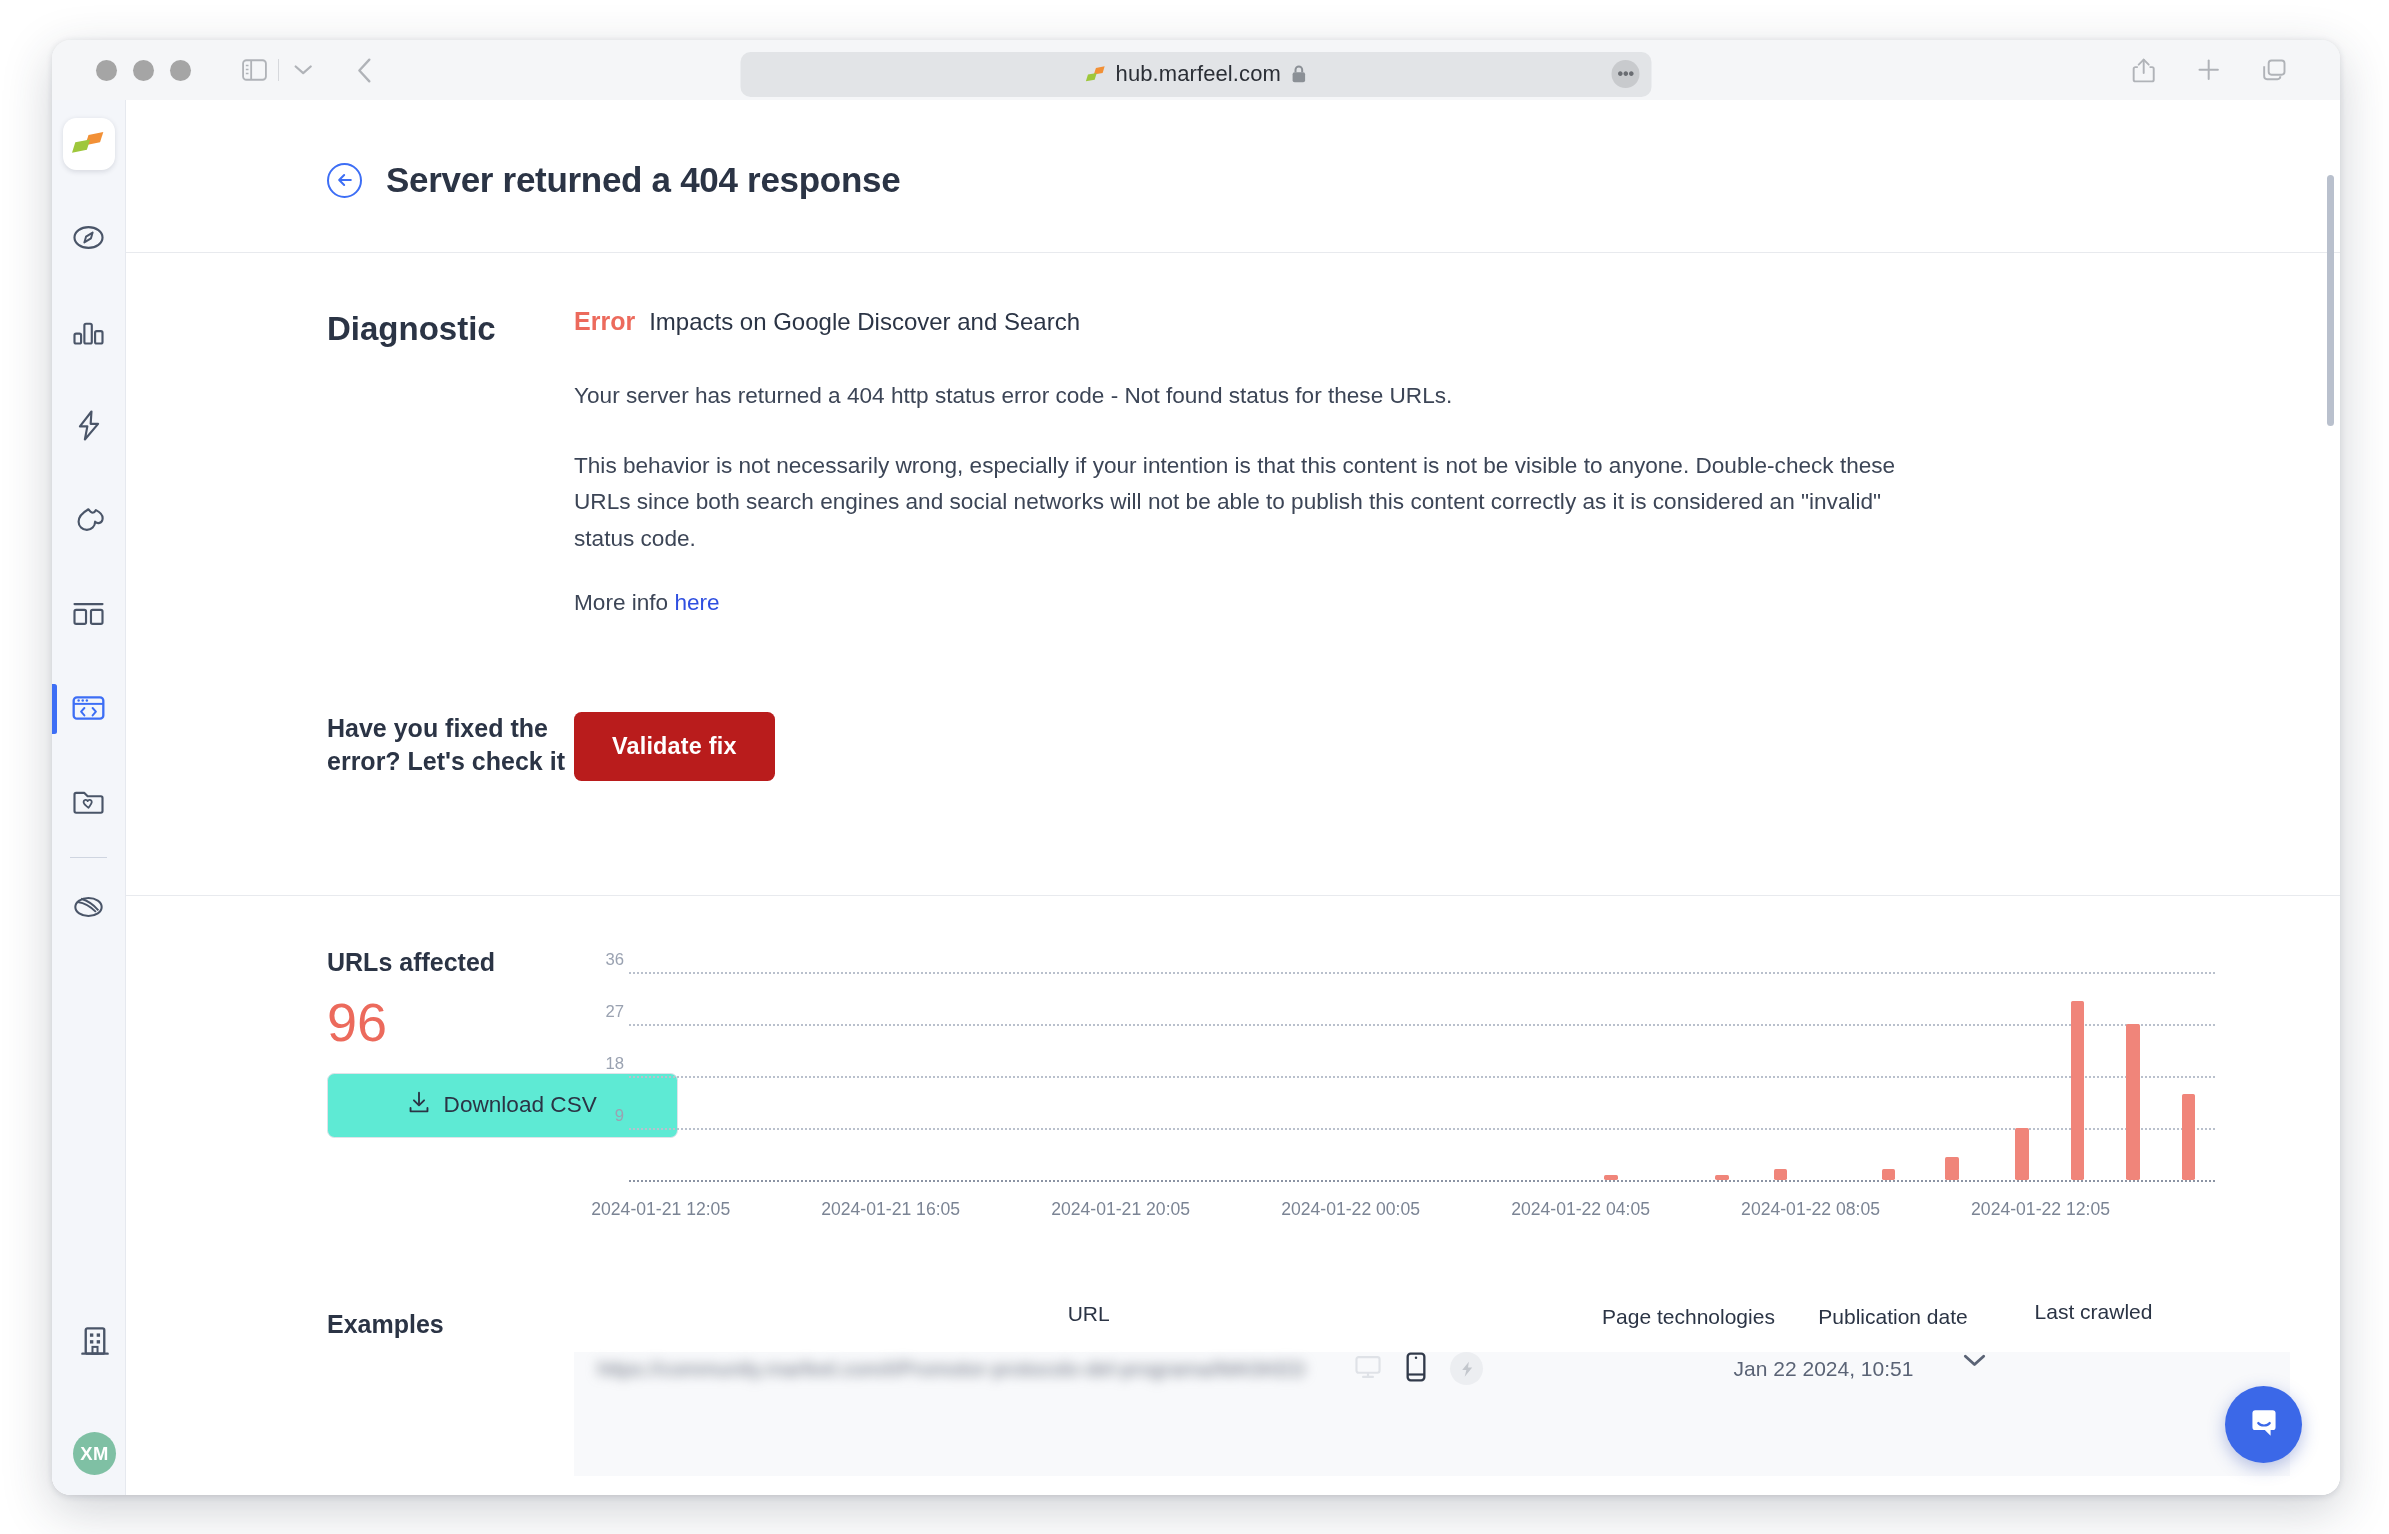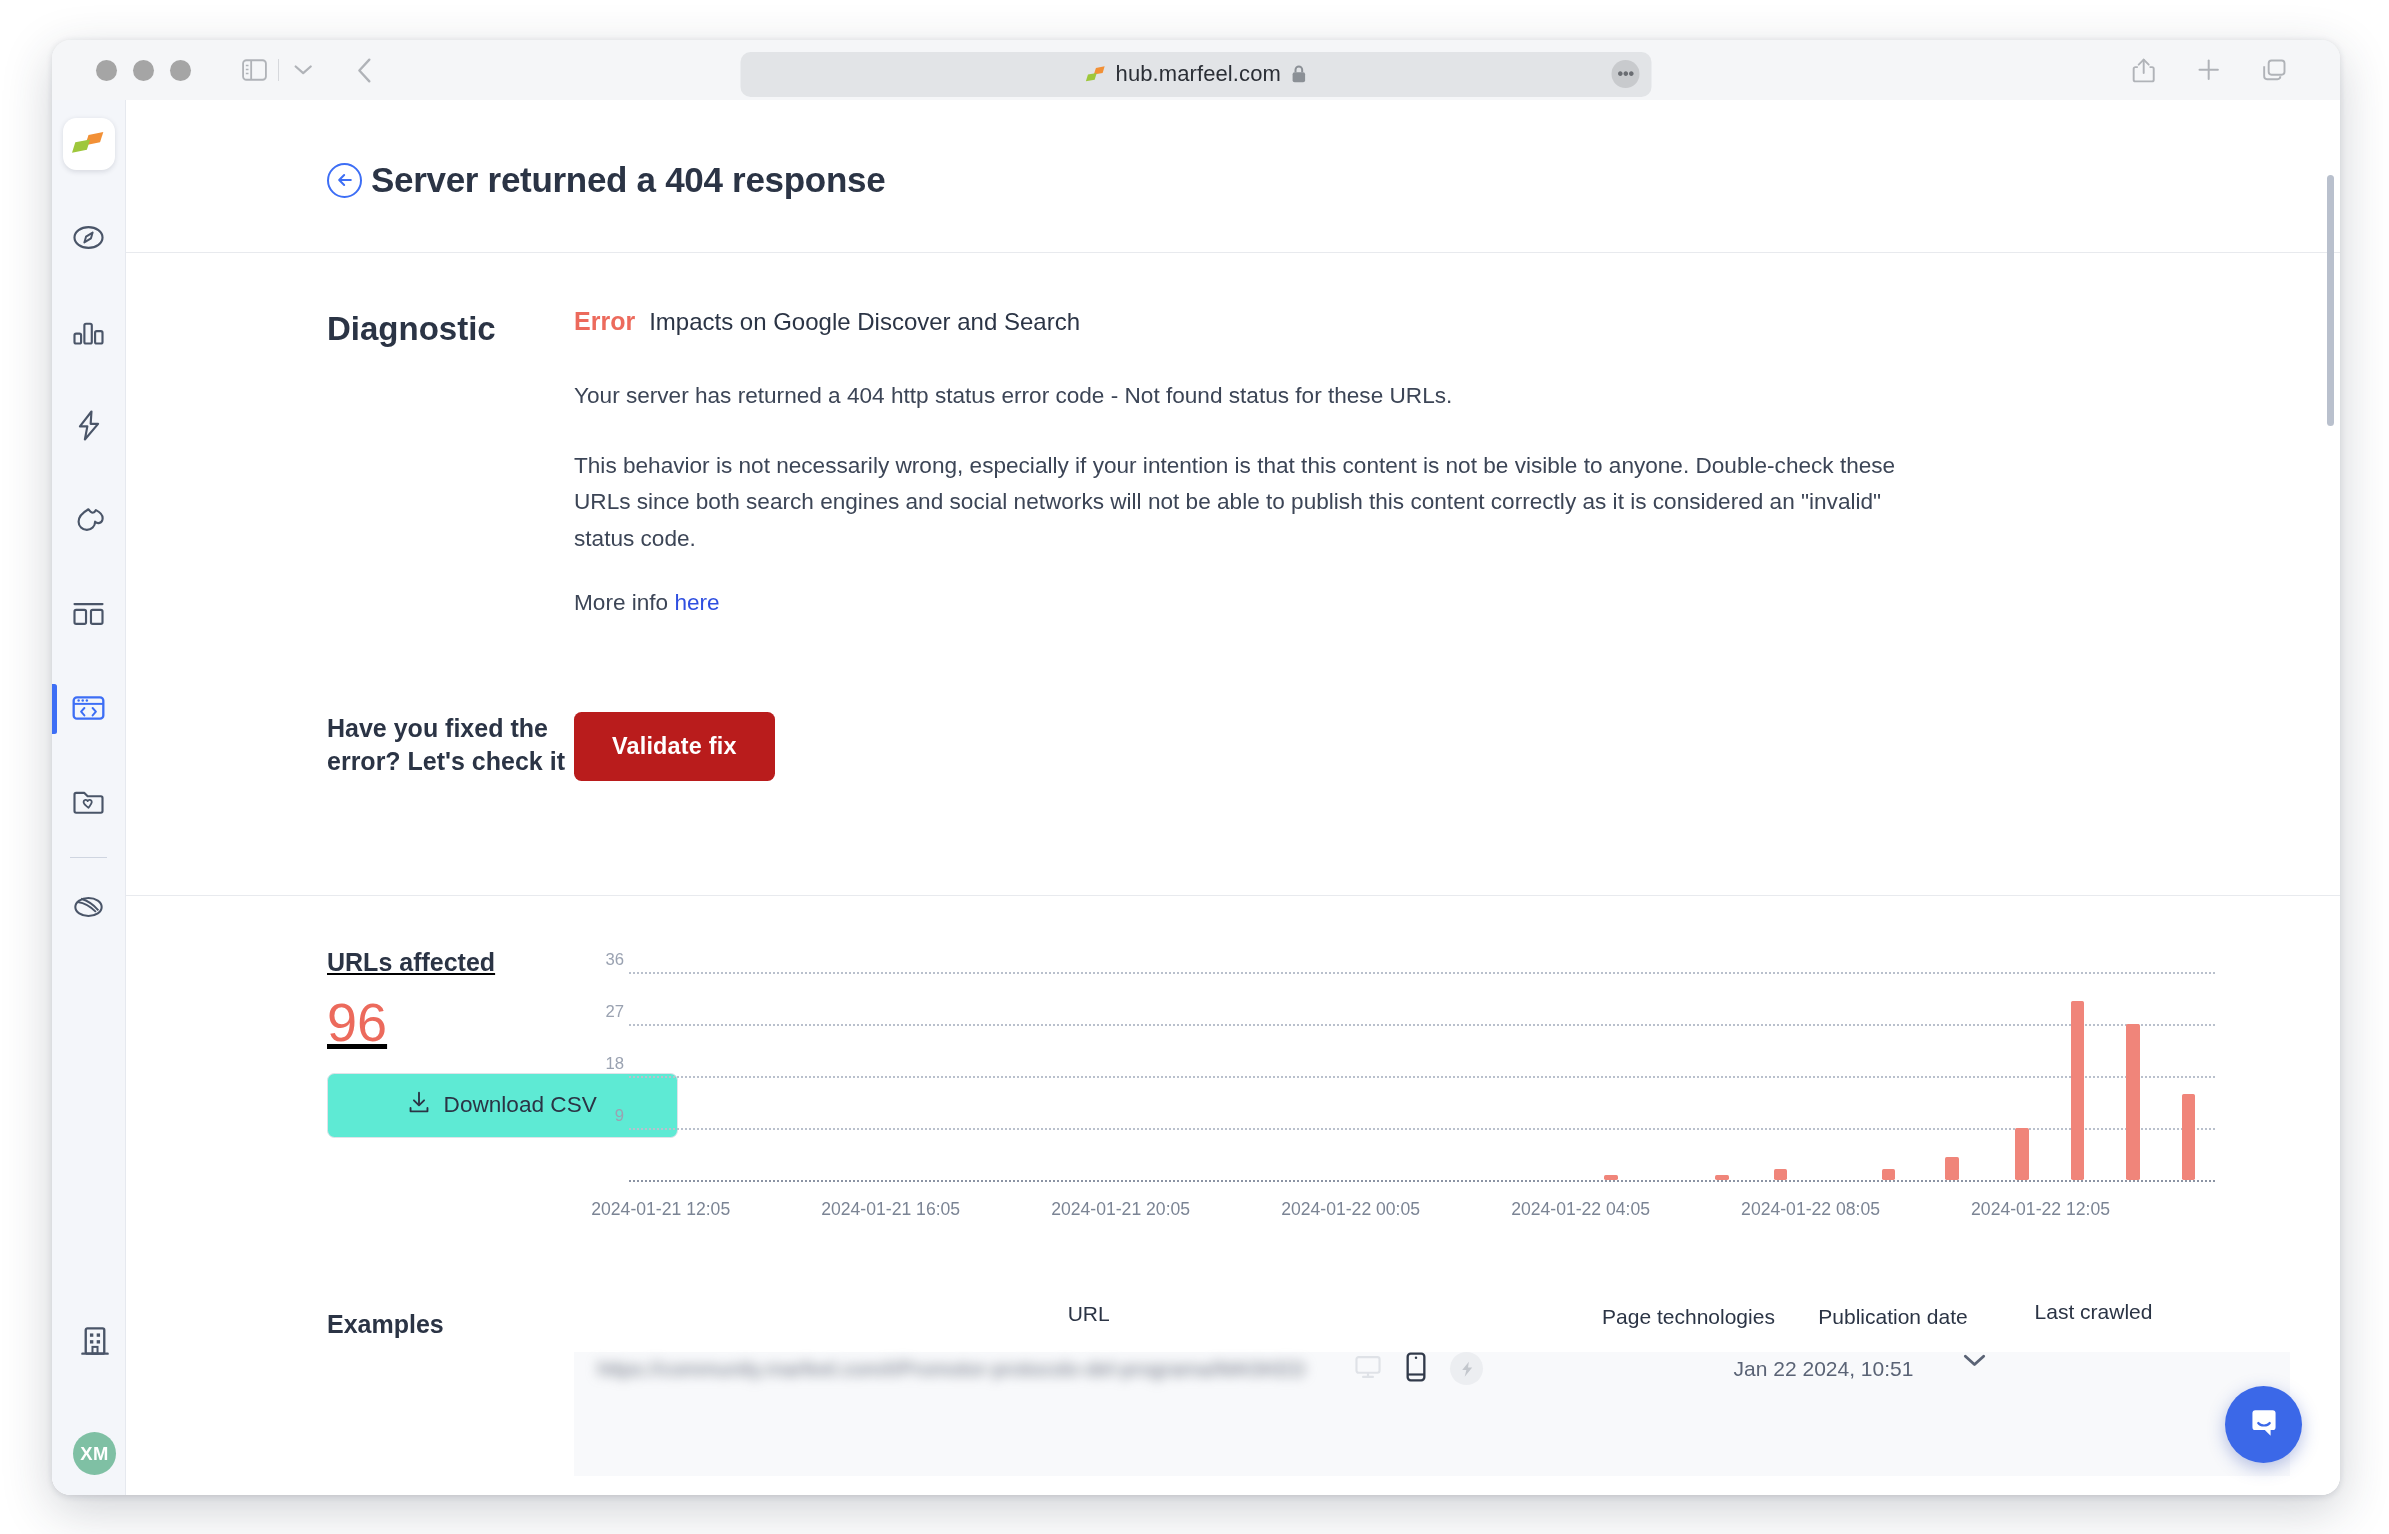--- a/index.html
+++ b/index.html
@@ -85,21 +85,21 @@
     width: 43px; height: 43px; border-radius: 50%; background: #7fc0a4;
     color: #fff; font-size: 18.4px; font-weight: bold; letter-spacing: 0.4px;
     display: flex; align-items: center; justify-content: center; margin-top: 43px;
   }
 
   
   .content {
     flex: 1; position: relative; background: #fff; overflow: hidden;
   }
   .page-head {
-    display: flex; align-items: center; gap: 9px;
+    display: flex; align-items: center; gap: 24px;
     padding: 60px 0 52px 201px;
     border-bottom: 0.8px solid #e8eaee;
   }
   .back-circle {
     width: 35px; height: 35px; border-radius: 50%; border: 2.2px solid #3d6ef5;
     display: flex; align-items: center; justify-content: center; color: #3d6ef5;
     flex: 0 0 35px;
   }
   .page-title { font-size: 35px; font-weight: bold; color: #2b3445; letter-spacing: -0.3px; }
 
@@ -120,21 +120,21 @@
   .divider { height: 0.8px; background: #e8eaee; margin: 55px 0 0 0; }
 
   .fix-row { display: flex; padding: 57px 0 59px 201px; align-items: flex-start; }
   .fix-label { width: 247px; flex: 0 0 247px; font-size: 25px; font-weight: bold; color: #2b3445; line-height: 1.32; }
   .btn-primary {
     background: #b91c1c; color: #fff; border: none; border-radius: 7.5px;
     font-size: 23.4px; font-weight: bold; padding: 21px 38px; font-family: inherit;
     letter-spacing: 0.2px;
   }
 
-  .urls-row { display: flex; padding: 52px 0 0 201px; text-decoration: underline; }
+  .urls-row { display: flex; padding: 52px 0 0 201px; }
   .urls-label-col { width: 247px; flex: 0 0 247px; }
   .urls-title { font-size: 25px; font-weight: bold; color: #2b3445; }
   .urls-count { font-size: 54px; color: #ec6a5c; margin: 18.4px 0 23.4px; line-height: 1; }
   .btn-outline {
     display: inline-flex; align-items: center; gap: 13.4px; justify-content: center;
     background: #5eead4; border: 0.8px solid #dfe3e9; border-radius: 7.5px;
     padding: 17.6px 28px; font-size: 22.6px; color: #2b3445; font-family: inherit;
     width: 351px;
   }
 

